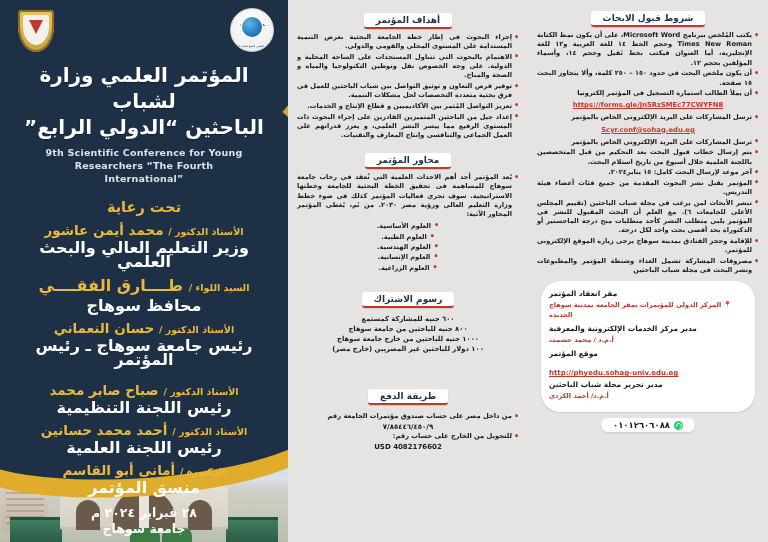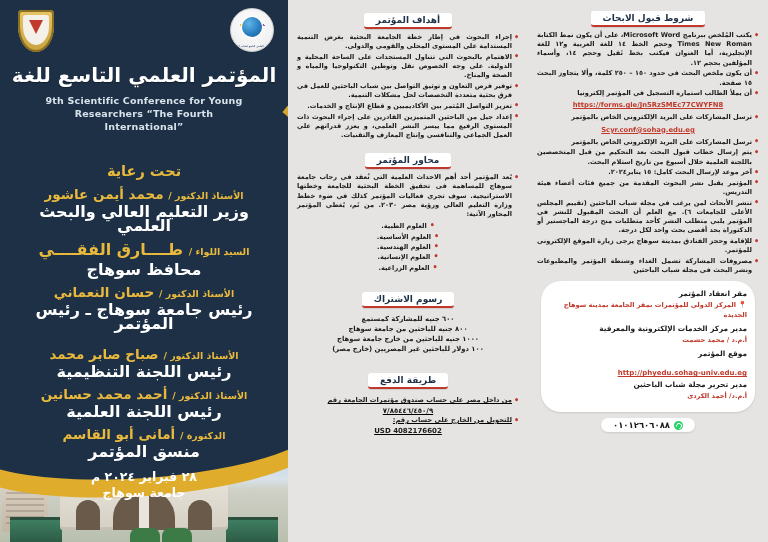--- a/index.html
+++ b/index.html
@@ -99,21 +99,21 @@
     color:#ffffff;margin:4px 0 0 0;letter-spacing:.2px;
     text-shadow:0 1px 1px rgba(0,0,0,.35);
   }
   .conf-title-en{
     font-size:9.5px;line-height:13px;font-weight:bold;
     color:#d9e3ec;margin:6px 10px 0 10px;
     letter-spacing:.2px;direction:ltr;
   }
 
   .under-patronage{
-    margin-top:30px;
+    margin-top:14px;
     font-size:14.5px;font-weight:bold;color:#e8b93c;
     letter-spacing:.3px;
   }
 
   .person{margin-top:7px;}
   .person .nm{
     font-size:13.5px;line-height:17px;font-weight:bold;color:#e8b93c;
   }
   .person .nm .pre{
     color:#e8b93c;font-size:9.5px;font-weight:bold;
@@ -269,40 +269,40 @@
     color:#1a1a1a;text-align:center;padding-right:0;
   }
   .sub-list li:before{
     content:"•";color:#c0392b;margin-left:3px;font-size:8px;
   }
   .fee-list{list-style:none;margin:3px 0 0 0;padding:0;}
   .fee-list li{
     font-size:6.8px;line-height:9.8px;font-weight:bold;color:#1a1a1a;
     text-align:center;
   }
-  .pay-lines{margin-top:3px;text-decoration:underline;}
+  .pay-lines{margin-top:3px;}
   .pay-lines .p{
     font-size:6.7px;line-height:9.6px;font-weight:bold;color:#1a1a1a;
     text-align:justify;padding-right:7px;position:relative;
   }
   .pay-lines .p:before{
     content:"•";position:absolute;right:0;top:-0.5px;color:#c0392b;font-size:8px;
   }
   .pay-lines .c{
     font-size:7px;line-height:10px;font-weight:bold;color:#1a1a1a;
     text-align:center;direction:ltr;
   }
 
   
   .card{
     margin:6px 4px 0 4px;
     background:#ffffff;
     border-radius:20px;
     padding:7px 8px 8px 8px;
-    text-align:right;
+    text-align:left;
     box-shadow:0 1px 2px rgba(0,0,0,.12);
   }
   .card .t{
     font-size:7.4px;line-height:11px;font-weight:bold;color:#1a1a1a;margin-bottom:1px;
   }
   .card .r{
     font-size:6.6px;line-height:10px;font-weight:bold;color:#c0392b;margin-bottom:3px;
   }
   .card .r .pin{color:#c0392b;font-size:7px;}
   .card .url{
@@ -349,21 +349,22 @@
           <div class="capt">المؤتمر العلمي التاسع لشباب الباحثين</div>
         </div>
         <div class="logo-uni">
           <div class="shield"></div>
           <div class="inner"></div>
           <div class="bird"></div>
         </div>
       </div>
 
       <div class="conf-title-ar">
-        <div>المؤتمر العلمي التاسع للغة</div>
+        <div>المؤتمر العلمي وزارة لشباب</div>
+        <div>الباحثين “الدولي الرابع”</div>
       </div>
 
       <div class="conf-title-en">
         <div>9th Scientific Conference for Young</div>
         <div>Researchers “The Fourth</div>
         <div>International”</div>
       </div>
 
       <div class="under-patronage">تحت رعاية</div>
 
@@ -438,38 +439,38 @@
         <li>إعداد جيل من الباحثين المتميزين القادرين على إجراء البحوث ذات المستوى الرفيع مما ييسر النشر العلمي، و يعزز قدراتهم علي العمل الجماعي والتنافسي وإنتاج المعارف والتقنيات.</li>
       </ul>
 
       <div class="sec-head-wrap" style="margin-top:8px;">
         <span class="sec-head">محاور المؤتمر</span>
       </div>
       <ul class="bul">
         <li>يُعد المؤتمر أحد أهم الاحداث العلمية التي تُعقد في رحاب جامعة سوهاج للمساهمة فى تحقيق الخطة البحثية للجامعة وخطتها الاستراتيجية. سوف تجري فعاليات المؤتمر كذلك في ضوء خطط وزارة التعليم العالي ورؤية مصر ٢٠٣٠. من ثَم، يُغطي المؤتمر المحاور الآتية:</li>
       </ul>
       <ul class="sub-list">
+        <li>العلوم الأساسية.</li>
         <li>العلوم الطبية.</li>
-        <li>العلوم الأساسية.</li>
         <li>العلوم الهندسية.</li>
         <li>العلوم الإنسانية.</li>
         <li>العلوم الزراعية.</li>
       </ul>
 
       <div class="sec-head-wrap" style="margin-top:14px;">
         <span class="sec-head">رسوم الاشتراك</span>
       </div>
       <ul class="fee-list">
         <li>٦٠٠ جنيه للمشاركة كمستمع</li>
         <li>٨٠٠ جنيه للباحثين من جامعة سوهاج</li>
         <li>١٠٠٠ جنيه للباحثين من خارج جامعة سوهاج</li>
         <li>١٠٠ دولار للباحثين غير المصريين (خارج مصر)</li>
       </ul>
 
-      <div class="sec-head-wrap" style="margin-top:14px;">
+      <div class="sec-head-wrap" style="margin-top:30px;">
         <span class="sec-head">طريقة الدفع</span>
       </div>
       <div class="pay-lines">
         <div class="p">من داخل مصر على حساب صندوق مؤتمرات الجامعة رقم</div>
         <div class="c">٧/٨٥٤٤٦/٤٥٠/٩</div>
         <div class="p">للتحويل من الخارج على حساب رقم:</div>
         <div class="c">USD 4082176602</div>
       </div>
     </div>
 

